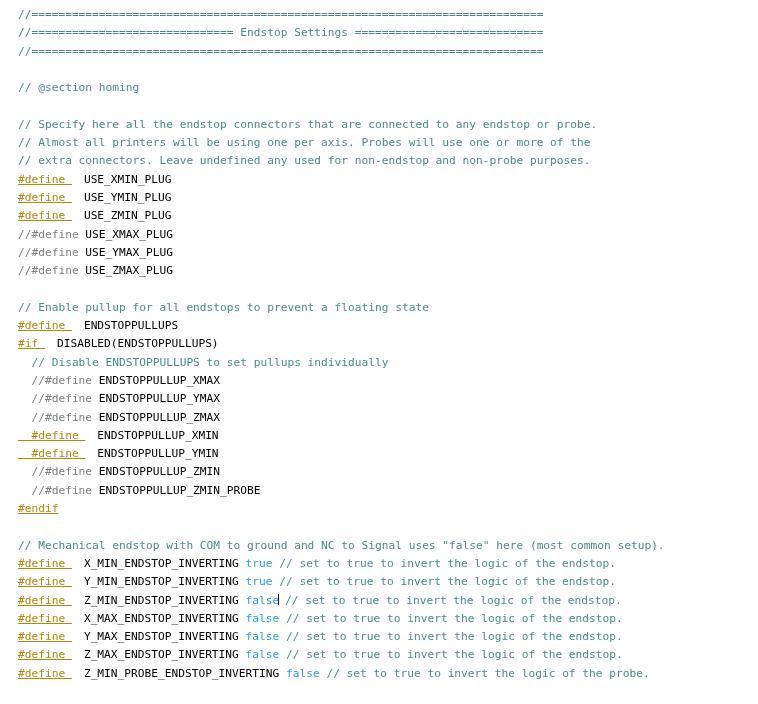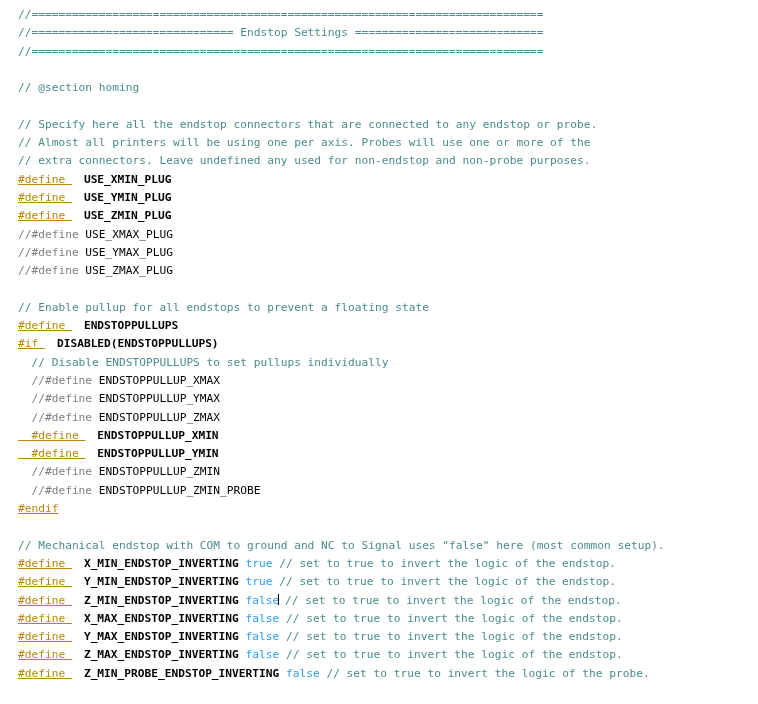--- a/index.html
+++ b/index.html
@@ -17,21 +17,21 @@
     padding: 6px 0 0 18px;
     font-size: 11.2px;
     line-height: 18.3px;
     white-space: pre;
     color: #000000;
   }
   .line { white-space: pre; }
   .c  { color: #4a8c8c; }           
   .cg { color: #808080; margin-top: 32px; }           
   .pp { color: #b8860b; text-decoration: underline; }           
-  .id { color: #000000; font-weight: bold; padding-left: 12px; }  
+  .id { color: #000000; font-weight: normal; padding-left: 12px; }  
   .idp{ color: #000000; }           
   .kw { color: #2a9df4; }           
   .caret {
     display: inline-block;
     width: 1px;
     height: 11px;
     background: #000;
     vertical-align: -1px;
     margin: 0 -1px;
   }

